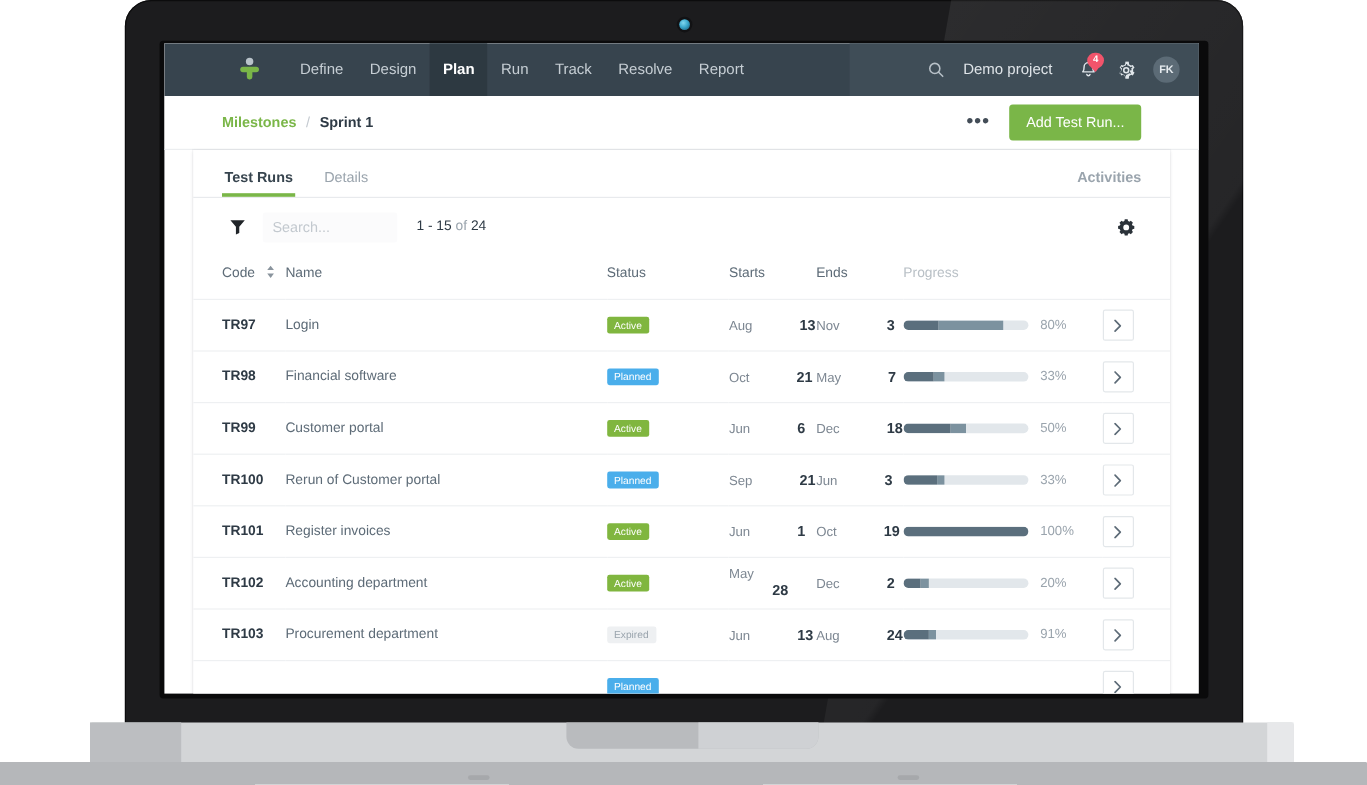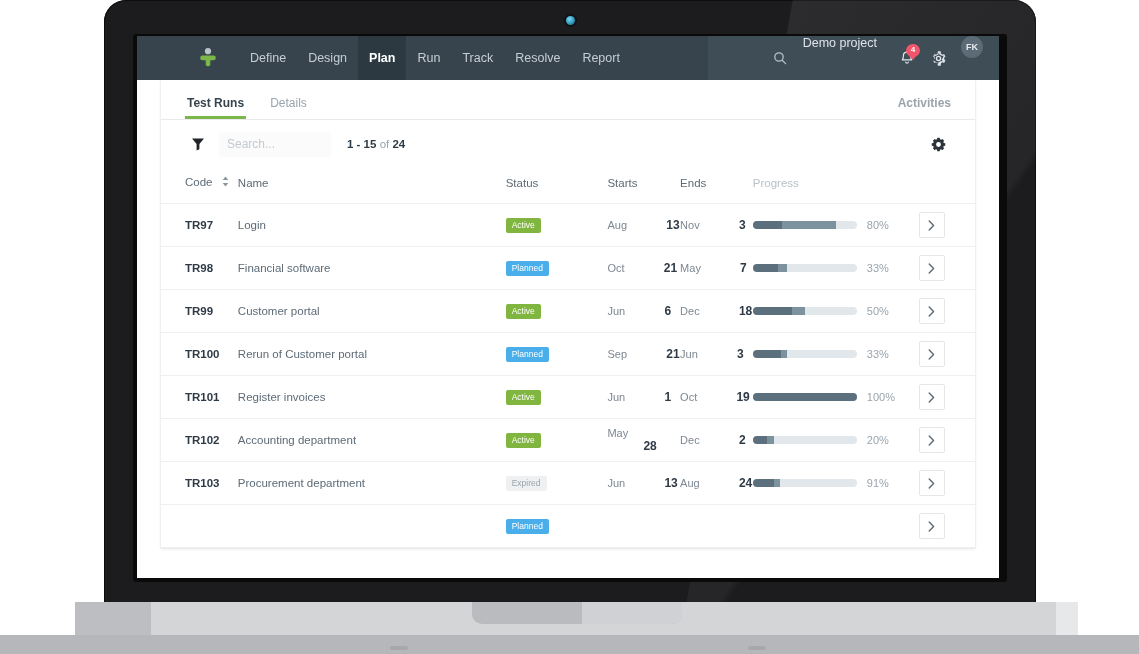--- a/index.html
+++ b/index.html
@@ -91,21 +91,21 @@
   }
   .logo { width: 62px; display: flex; align-items: center; justify-content: center; position: relative; z-index: 2; }
   .logo svg { display: block; }
   .nav-links { display: flex; align-items: center; height: 44px; position: relative; z-index: 2; }
   .nav-link {
     color: #c6ced4; font-size: 12.5px; padding: 0 11px; height: 44px;
     display: flex; align-items: center; cursor: pointer; white-space: nowrap;
   }
   .nav-link.active { background: #2d3941; color: #ffffff; font-weight: bold; }
   .nav-spacer { flex: 1; }
-  .nav-right { display: flex; gap: 0px; padding-right: 16px; position: relative; z-index: 2; }
+  .nav-right { display: flex; align-items: center; gap: 0px; padding-right: 16px; position: relative; z-index: 2; }
   .nav-icon-btn {
     width: 30px; height: 44px; display: flex; align-items: center; justify-content: center;
     cursor: pointer; position: relative;
   }
   .proj-name { color: #dfe4e8; font-size: 12.5px; padding: 0 14px 0 8px; cursor: pointer; white-space: nowrap; }
   .bell-wrap { position: relative; width: 32px; height: 44px; display:flex; align-items:center; justify-content:center; cursor:pointer; }
   .badge {
     position: absolute; top: 8px; left: 15px;
     background: #f2546b; color: #fff;
     font-size: 8px; line-height: 12px; font-weight: bold;
@@ -173,21 +173,21 @@
   }
   .search-input {
     width: 112px; height: 25px; margin-left: 8px;
     border: none; background: #fbfbfc; border-radius: 2px;
     font-size: 12px; color: #58626b; padding: 0 8px;
     font-family: "Liberation Sans", sans-serif;
     outline: none;
   }
   .search-input::placeholder { color: #c3c9cf; }
   .count { font-size: 11.5px; color: #9aa4ad; margin-left: 16px; white-space: nowrap; }
-  .count b { color: #2e3a45; font-weight: bold; }
+  .count b { color: #2e3a45; font-weight: normal; }
   .toolbar-spacer { flex: 1; }
   .gear-btn {
     width: 26px; height: 26px; display: flex; align-items: center; justify-content: center; cursor: pointer;
   }
 
   
   table.runs { width: 100%; border-collapse: collapse; table-layout: fixed; }
   table.runs th {
     font-size: 11.5px; color: #5d6b77; font-weight: normal;
     text-align: left; padding: 8px 0 14px 0;
@@ -309,20 +309,28 @@
         <div class="nav-icon-btn">
           <svg width="15" height="15" viewBox="0 0 16 16" aria-hidden="true">
             <path fill="#e0e6ea" d="M8 5.1A2.9 2.9 0 1 0 8 10.9 2.9 2.9 0 0 0 8 5.1zm0 4.4A1.5 1.5 0 1 1 8 6.5a1.5 1.5 0 0 1 0 3z"></path>
             <path fill="#e0e6ea" d="M14.2 8c0-.4 0-.7-.1-1.1l1.3-1-1.5-2.6-1.6.6c-.5-.4-1.1-.8-1.7-1L10.3.3H7.3L7 2.9c-.6.2-1.2.6-1.7 1l-1.6-.6L2.2 5.9l1.3 1c0 .4-.1.7-.1 1.1s0 .7.1 1.1l-1.3 1 1.5 2.6 1.6-.6c.5.4 1.1.8 1.7 1l.3 2.6h3l.3-2.6c.6-.2 1.2-.6 1.7-1l1.6.6 1.5-2.6-1.3-1c.1-.4.1-.7.1-1.1zm-2.6 0c0 .4-.1.8-.2 1.2l-.1.5 1.1.8-.4.7-1.3-.5-.4.3c-.6.5-1.3.9-2 1.1l-.5.1-.2 1.4h-.8l-.2-1.4-.5-.1c-.8-.2-1.5-.6-2-1.1l-.4-.3-1.3.5-.4-.7 1.1-.8-.1-.5A4.4 4.4 0 0 1 4 8c0-.4.1-.8.2-1.2l.1-.5-1.1-.8.4-.7 1.3.5.4-.3c.6-.5 1.3-.9 2-1.1l.5-.1.2-1.4h.8l.2 1.4.5.1c.8.2 1.5.6 2 1.1l.4.3 1.3-.5.4.7-1.1.8.1.5c.1.4.2.8.2 1.2z"></path>
           </svg>
         </div>
         <div class="avatar">FK</div>
       </div>
     </div>
 
+    <div class="crumbbar">
+      <span class="crumb-link">Milestones</span>
+      <span class="crumb-sep">/</span>
+      <span class="crumb-current">Sprint 1</span>
+      <span class="crumb-spacer"></span>
+      <span class="dots-btn">•••</span>
+      <button class="btn-primary">Add Test Run...</button>
+    </div>
 
     <div class="card">
 
       <div class="tabsrow">
         <div class="tab active">Test Runs</div>
         <div class="tab">Details</div>
         <div class="tabs-spacer"></div>
         <div class="tab-right">Activities</div>
       </div>
 

